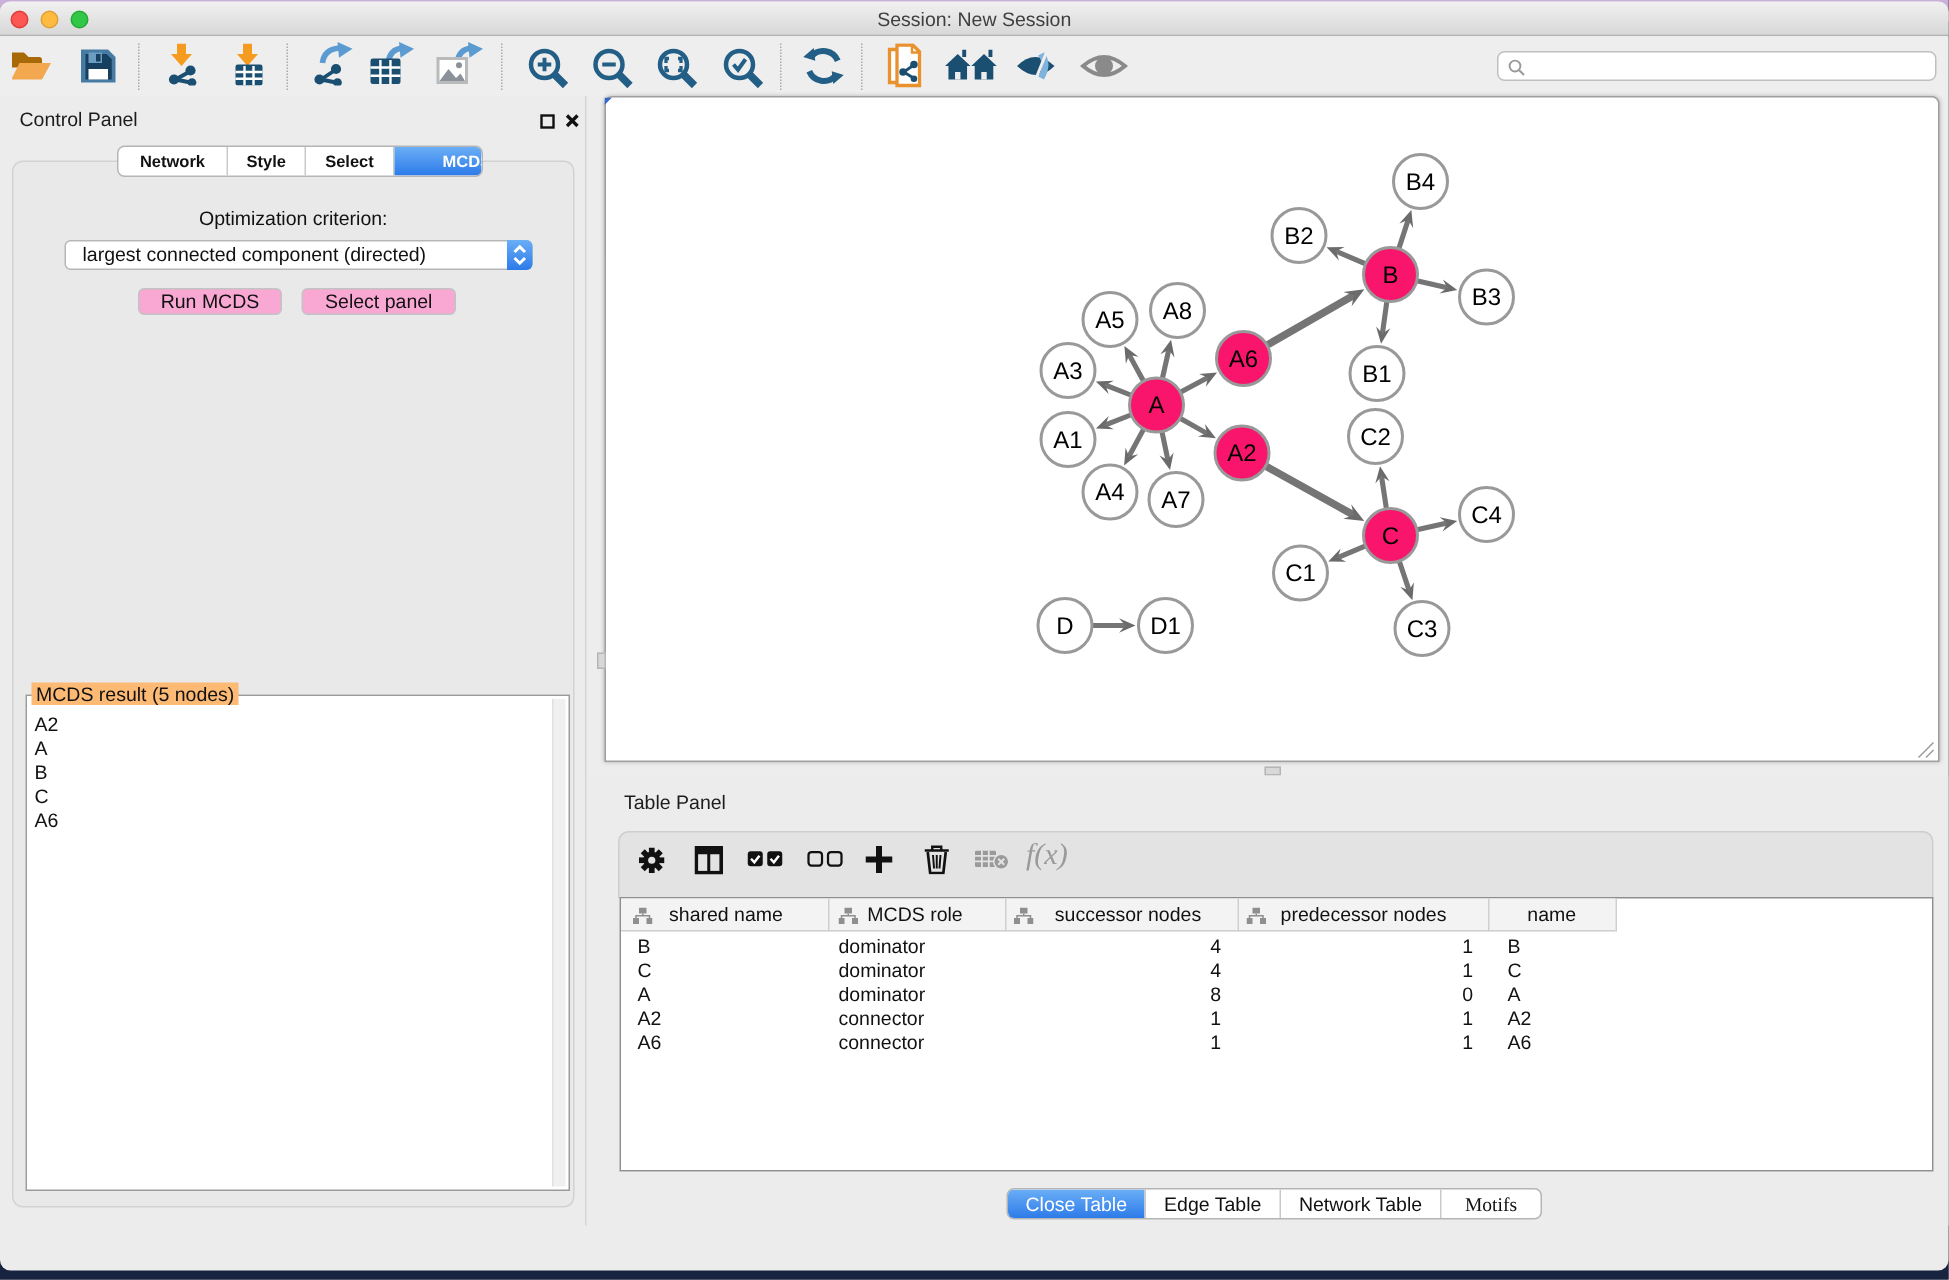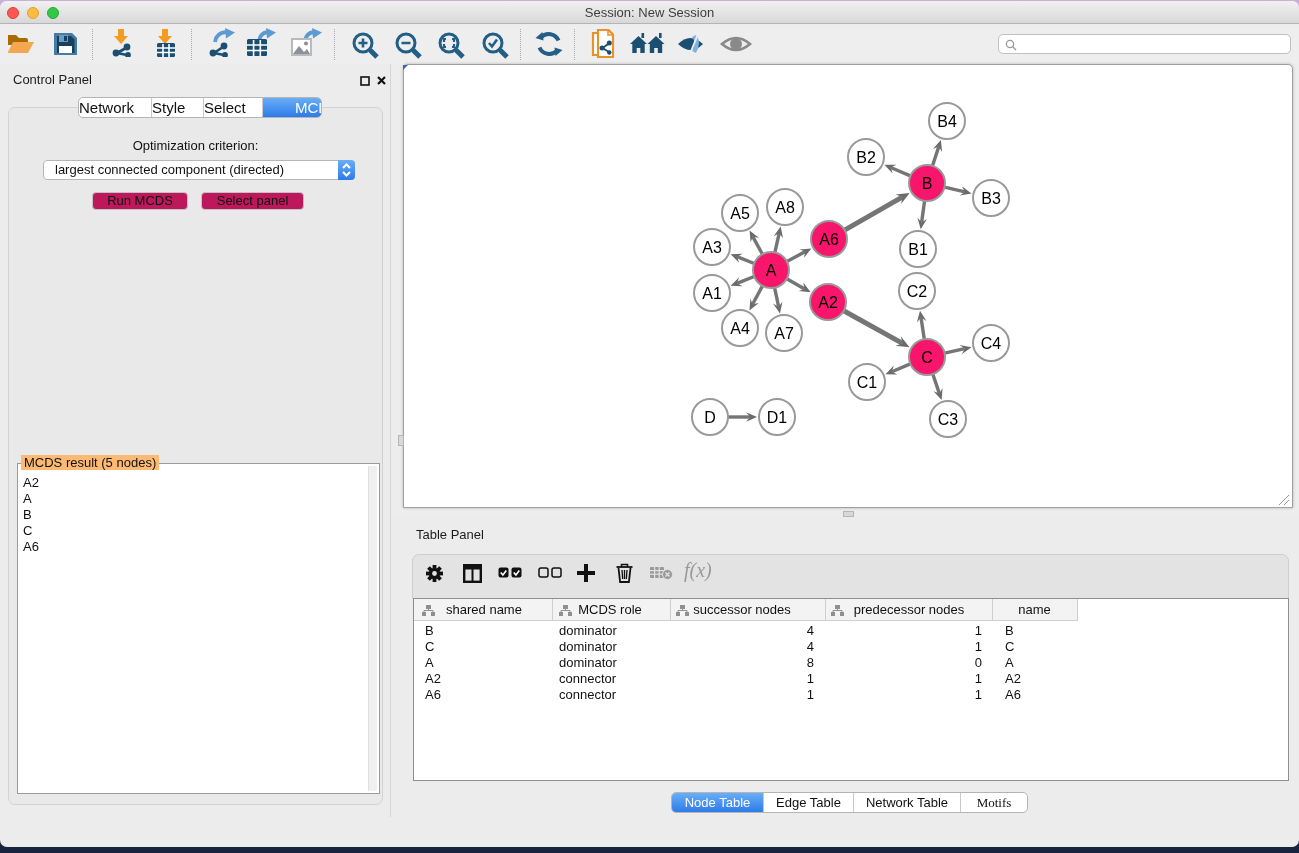--- a/index.html
+++ b/index.html
@@ -7,24 +7,24 @@
 #titlebar { position:absolute; left:0; top:0; width:1299px; height:23px; background:linear-gradient(#f1f1f1,#d8d8d8); border-bottom:1px solid #b4b4b4; }
 .tl { position:absolute; top:6px; width:12px; height:12px; border-radius:50%; }
 #title { position:absolute; top:4px; width:100%; text-align:center; font-size:13px; color:#3e3e3e; }
 #toolbar { position:absolute; left:0; top:24px; width:1299px; height:39px; background:#eeeeee; }
 .vsep { position:absolute; top:4px; height:31px; width:0; border-left:1px dotted #aaaaaa; }
 #search { position:absolute; left:998px; top:9px; width:293px; height:20px; background:#fff; border:1px solid #c0c0c0; border-radius:5px; }
 #cp { position:absolute; left:0; top:63px; width:391px; height:753px; background:#ececec; border-right:1px solid #d6d6d6; }
 #cp .hdr { position:absolute; left:13px; top:8px; font-size:13px; color:#1c1c1c; }
 #cpinner { position:absolute; left:8px; top:43px; width:375px; height:698px; background:#e9e9e9; border:1px solid #d2d2d2; border-radius:7px; }
 #tabs { position:absolute; left:78px; top:33px; height:21px; display:flex; border:1px solid #b5b5b5; border-radius:5px; background:#fff; overflow:hidden; z-index:3; }
-#tabs div { font-size:15px; color:#111; line-height:20px; border-right:1px solid #c9c9c9; }
+#tabs div { font-size:11px; color:#111; text-align:center; line-height:20px; border-right:1px solid #c9c9c9;font-weight:bold; }
 #tabs div:last-child { border-right:none; }
 #tabs .sel { background:linear-gradient(#6aaef6,#2d7be9); color:#fff;padding-left:32px; }
-.btn { position:absolute; background:#be185d; border:1px solid #c3c3c3; border-radius:4px; font-size:13px; color:#111; text-align:center; }
+.btn { position:absolute; background:#f9a8d4; border:1px solid #c3c3c3; border-radius:4px; font-size:13px; color:#111; text-align:center; }
 #combo { position:absolute; left:43px; top:96px; width:312px; height:20px; background:#fff; border:1px solid #b7b7b7; border-radius:4px; font-size:13px; color:#111; line-height:18px; padding-left:11px; }
 #stepper { position:absolute; right:-1px; top:-1px; width:17px; height:20px; background:linear-gradient(#6aaef6,#2d7be9); border-radius:0 4px 4px 0; }
 #grpbox { position:absolute; left:17px; top:399px; width:363px; height:331px; background:#ffffff; border:1px solid #9b9b9b; }
 #grplab { position:absolute; left:21px; top:391px; background:#fdba74; font-size:13px; color:#111; padding:0 3px; z-index:2; }
 #grpbox .item { position:absolute; left:5px; font-size:13px; color:#111; }
 #grpbox .scroll { position:absolute; right:2px; top:2px; bottom:2px; width:9px; background:#f0f0f0; border-left:1px solid #e0e0e0; }
 #desk { position:absolute; left:392px; top:63px; width:907px; height:753px; background:#ededed; }
 #frame { position:absolute; left:403px; top:63px; width:890px; height:444px; background:#ffffff; border:1px solid #9f9f9f; border-radius:5px 5px 0 0; box-shadow:0 0 3px rgba(0,0,0,0.25); }
 #ftitle { position:absolute; left:0; top:0; width:100%; height:22px; background:linear-gradient(#f2f2f2,#d9d9d9); border-bottom:1px solid #ababab; border-radius:5px 5px 0 0; }
 #ftitle .tl { top:5px; }
@@ -441,21 +441,21 @@
             <rect x="4" y="0" width="5" height="4"></rect>
             <rect x="0" y="7" width="4" height="4"></rect>
             <rect x="9" y="7" width="4" height="4"></rect>
           </g>
           <g stroke="#8f8f8f" stroke-width="1">
             <path d="M6.5 4 v2 M2 7 v-1.5 h9 v1.5" fill="none"></path>
           </g>
         </svg>
       <div class="hcell" style="left:20px;width:100px;">shared name</div>
       <div class="hcell" style="left:156px;width:80px;">MCDS role</div>
-      <div class="hcell" style="left:268px;width:120px;">successor nodes</div>
+      <div class="hcell" style="left:278px;width:120px;">successor nodes</div>
       <div class="hcell" style="left:425px;width:140px;">predecessor nodes</div>
       <div class="hcell" style="left:578px;width:85px;">name</div>
       <div class="hsep" style="left:138px"></div>
       <div class="hsep" style="left:256px"></div>
       <div class="hsep" style="left:411px"></div>
       <div class="hsep" style="left:578px"></div>
       <div class="hsep" style="left:663px"></div>
     </div>
     <div class="cell" style="left:11px;top:24px">B</div>
     <div class="cell" style="left:145px;top:24px">dominator</div>
@@ -477,18 +477,18 @@
     <div class="cell" style="left:330px;top:72px;width:70px;text-align:right">1</div>
     <div class="cell" style="left:500px;top:72px;width:68px;text-align:right">1</div>
     <div class="cell" style="left:591px;top:72px">A2</div>
     <div class="cell" style="left:11px;top:88px">A6</div>
     <div class="cell" style="left:145px;top:88px">connector</div>
     <div class="cell" style="left:330px;top:88px;width:70px;text-align:right">1</div>
     <div class="cell" style="left:500px;top:88px;width:68px;text-align:right">1</div>
     <div class="cell" style="left:591px;top:88px">A6</div>
   </div>
   <div id="btabs">
-    <div class="sel" style="width:92px">Node Table</div>
+    <div class="sel" style="width:92px">Close Table</div>
       <div style="width:90px">Edge Table</div>
       <div style="width:107px">Network Table</div>
       <div style="width:66px">Motifs</div>
   </div>
 </div>
 
 </body></html>

